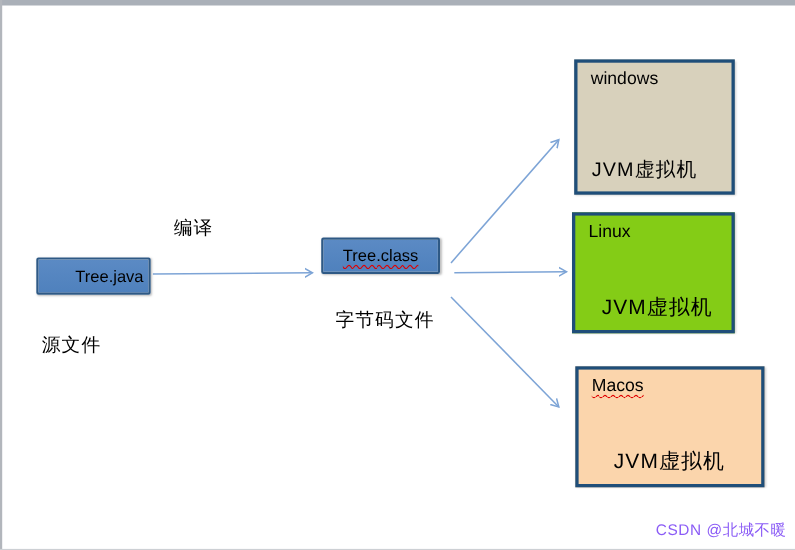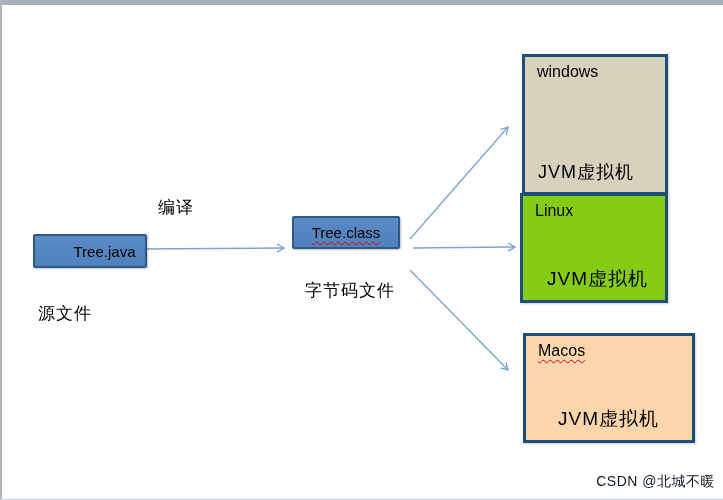--- a/index.html
+++ b/index.html
@@ -20,21 +20,21 @@
   .node{
     position:absolute;
     background:linear-gradient(#5b8ac4,#4f81bd);
     border:2px solid #2e5985;
     border-radius:2px;
     display:flex;align-items:center;justify-content:center;
     font-size:15px;
     box-shadow:1px 1px 2px rgba(0,0,0,.25);
     box-sizing:border-box;
   }
-  .node-source{left:33px;top:234px;width:114px;height:34px;padding-left:29px;}
+  .node-source{left:33px;top:234px;width:104px;height:34px;padding-left:29px;}
   .node-bytecode{left:292px;top:216px;width:108px;height:33px;}
 
   .caption{position:absolute;font-size:17px;letter-spacing:1px;}
   .caption-source{left:38px;top:302px;}
   .caption-bytecode{left:305px;top:279px;}
   .caption-compile{left:158px;top:196px;}
 
   .wavy{
     text-decoration:underline;
     text-decoration-style:wavy;
@@ -42,33 +42,33 @@
     text-decoration-thickness:1px;
     text-underline-offset:3px;
   }
 
   .platform{
     position:absolute;
     border:3px solid #1f4e79;
     box-sizing:border-box;
     box-shadow:1px 1px 2px rgba(0,0,0,.2);
   }
-  .platform-windows{left:522px;top:54px;width:146px;height:141px;background:#d8d1bc;}
+  .platform-windows{left:522px;top:54px;width:146px;height:123px;background:#d8d1bc;}
   .platform-linux{left:520px;top:193px;width:148px;height:110px;background:#84cc16;}
   .platform-macos{left:523px;top:333px;width:172px;height:110px;background:#fbd5ac;}
 
   .os-label{position:absolute;left:12px;top:6px;font-size:16px;}
   .vm-label{position:absolute;bottom:8px;font-size:19px;letter-spacing:1px;margin-top:25px;}
   .platform-windows .vm-label{left:13px;font-size:18px;}
   .platform-linux .vm-label{left:24px;}
   .platform-macos .vm-label{left:32px;}
 
   .watermark{
     position:absolute;right:8px;bottom:9px;
-    font-size:14px;color:#0f172a;letter-spacing:.5px;
+    font-size:14px;color:#8b5cf6;letter-spacing:.5px;
   }
 </style>
 </head>
 <body>
 
 <div class="canvas">
 
   <div class="frame-top"></div>
   <div class="frame-left"></div>
   <div class="frame-bottom"></div>

